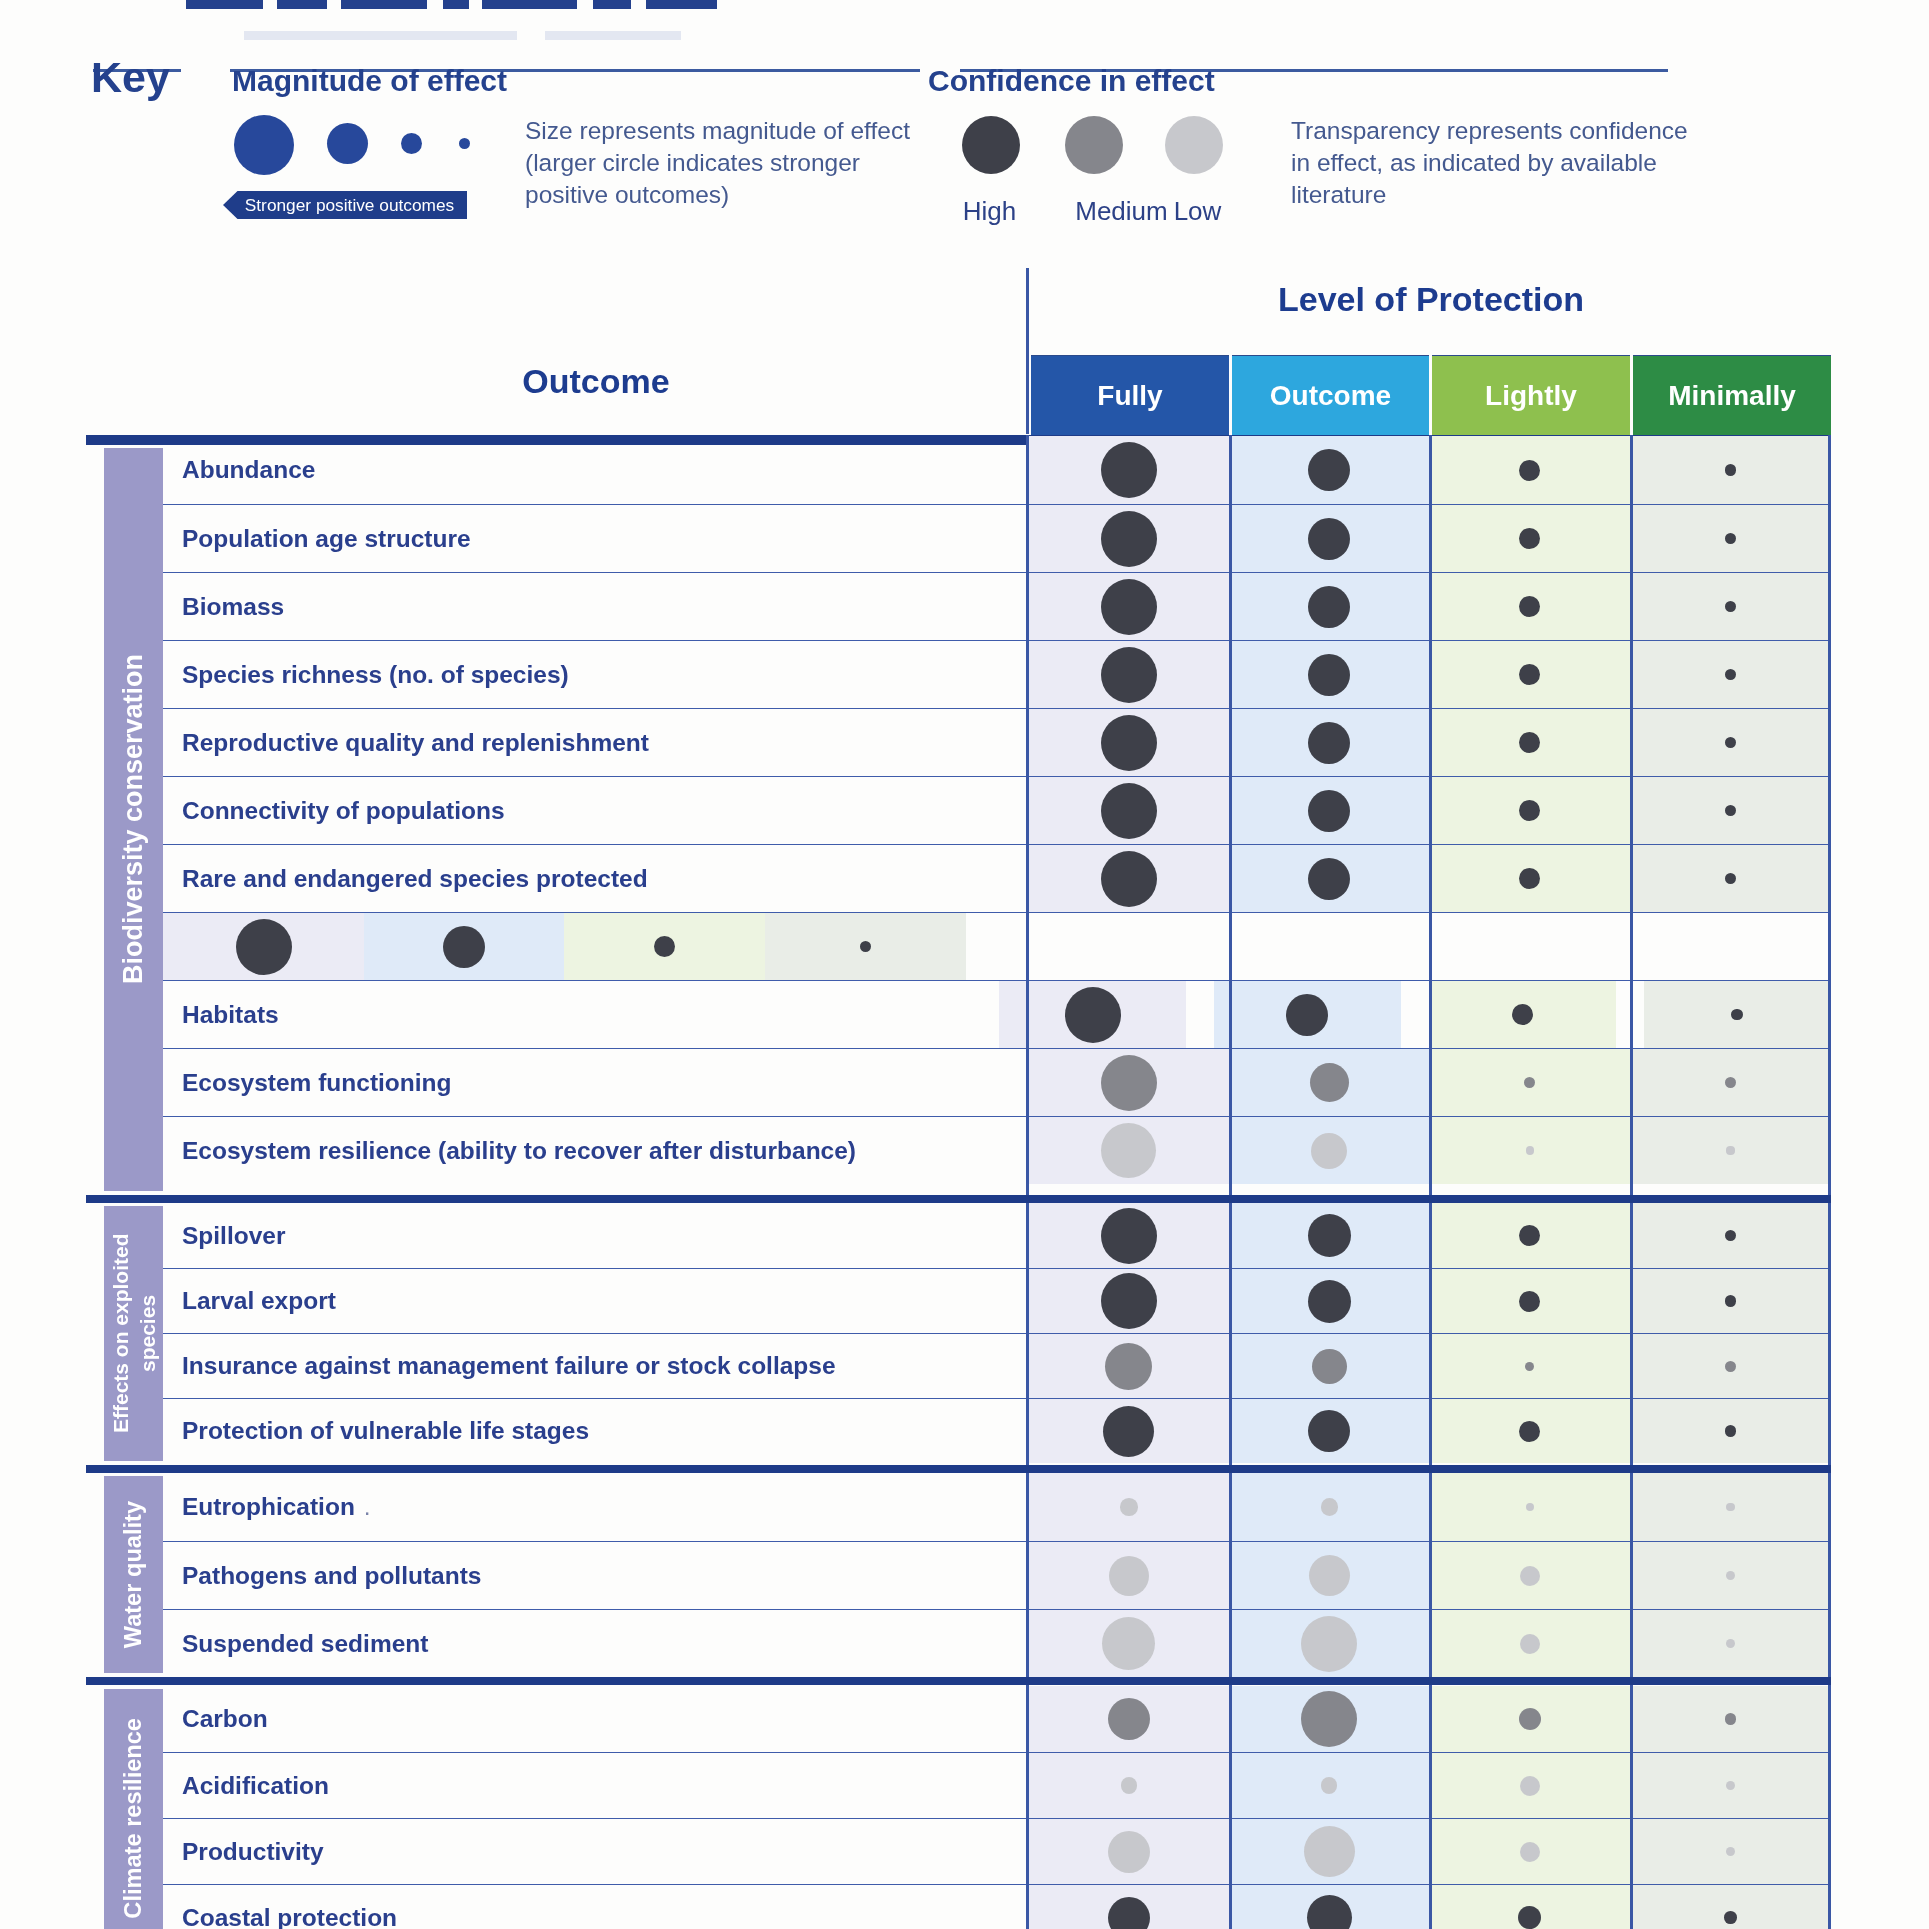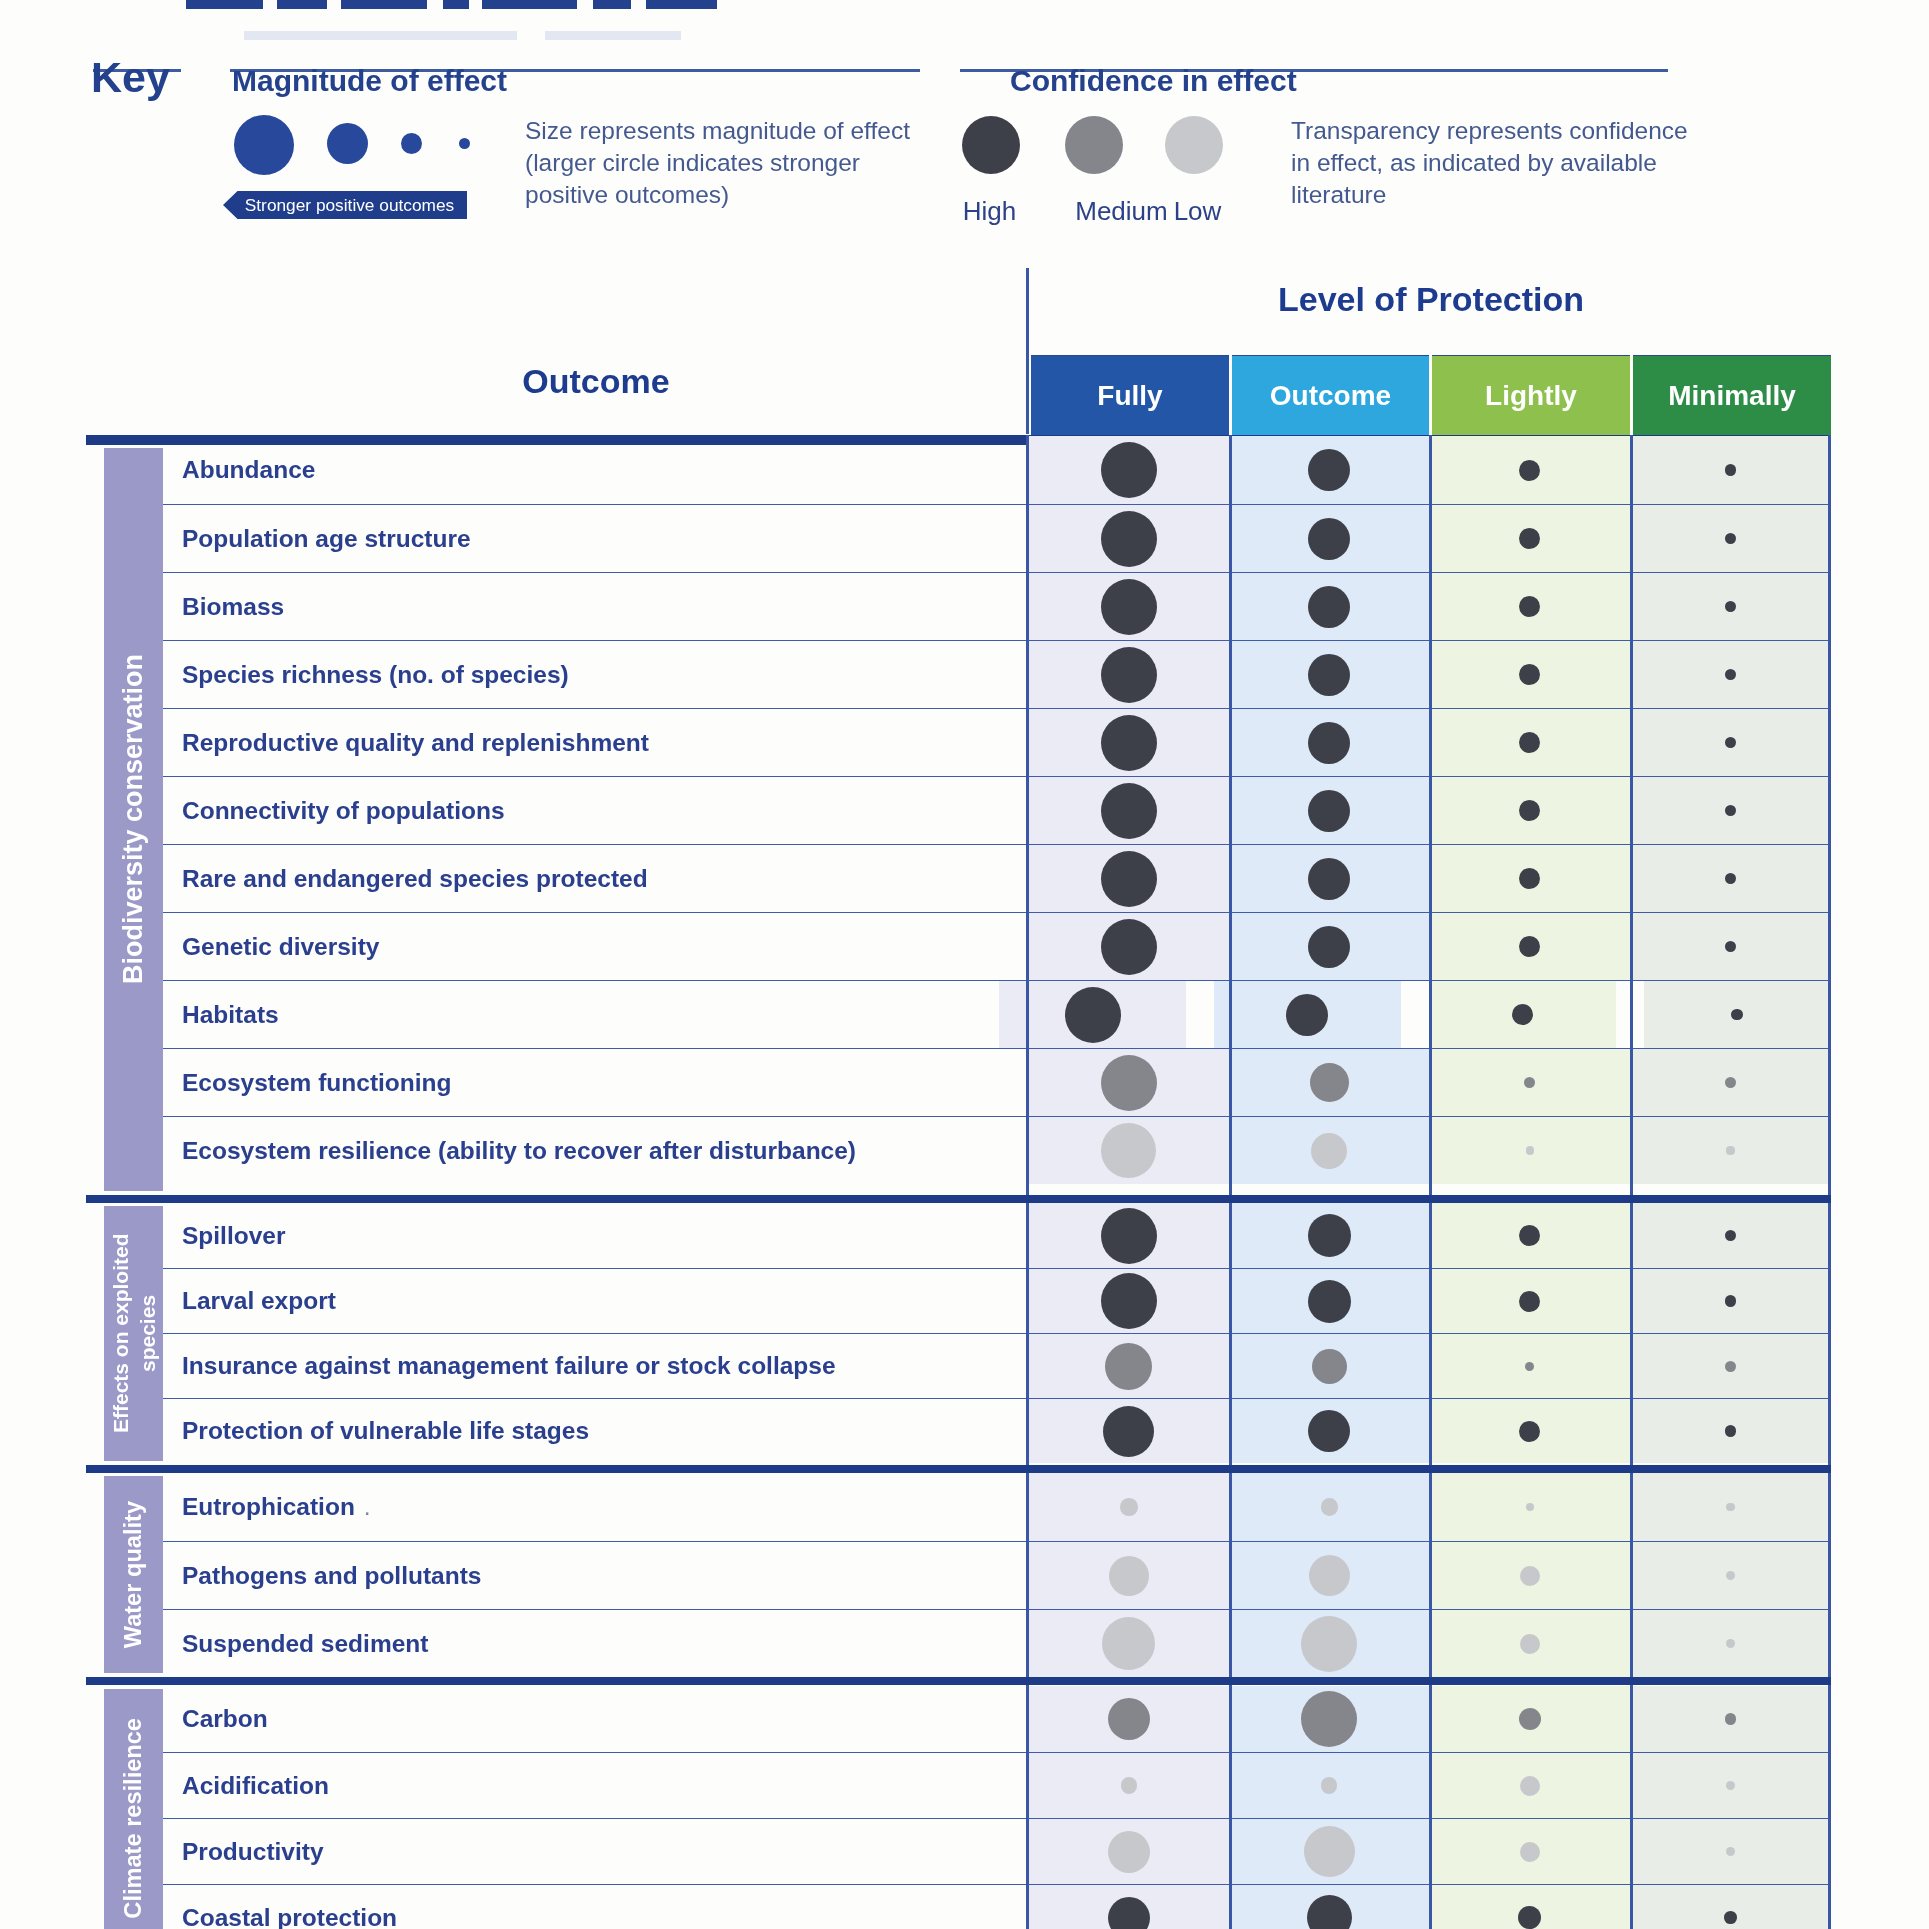--- a/index.html
+++ b/index.html
@@ -64,21 +64,21 @@
       <div class="abs kcircle" style="left: 234px; top: 115px; width: 60px; height: 60px; background: rgb(39, 72, 155);"></div>
       <div class="abs kcircle" style="left: 327px; top: 123px; width: 41px; height: 41px; background: rgb(39, 72, 155);"></div>
       <div class="abs kcircle" style="left: 401px; top: 133px; width: 21px; height: 21px; background: rgb(39, 72, 155);"></div>
       <div class="abs kcircle" style="left: 459px; top: 138px; width: 11px; height: 11px; background: rgb(39, 72, 155);"></div>
     </div>
   <div class="abs banner">
     <span>Stronger positive outcomes</span>
   </div>
   <div class="abs key-desc" style="top:115px;left:525px;width:409px;">Size represents magnitude of effect (larger circle indicates stronger positive outcomes)</div>
 
-  <div class="abs key-head" style="left:1010px;text-align:center;">Confidence in effect</div>
+  <div class="abs key-head" style="left:928px;text-align:center;">Confidence in effect</div>
   <div class="abs ccircle" style="top:116px;left:962px;width:58px;height:58px;background:#3E4049;"></div>
   <div class="abs ccircle" style="top:116px;left:1065px;width:58px;height:58px;background:#85868C;"></div>
   <div class="abs ccircle" style="top:116px;left:1165px;width:58px;height:58px;background:#C7C8CC;"></div>
   <div class="abs conf-label" style="left:946px;width:87px;">High</div>
   <div class="abs conf-label" style="left:1069px;width:105px;">Medium</div>
   <div class="abs conf-label" style="left:1160px;width:75px;">Low</div>
   <div class="abs key-desc" style="top:115px;left:1291px;width:405px;">Transparency represents confidence in effect, as indicated by available literature</div>
 
   <div class="abs lop-title">Level of Protection</div>
   <div class="abs outcome-title">Outcome</div>
@@ -209,23 +209,20 @@
             <span class="dot" style="width: 42px; height: 42px; background: rgb(62, 64, 73);"></span>
           </div>
           <div class="cell" style="width: 201px; background: rgb(237, 244, 225);">
             <span class="dot" style="width: 21px; height: 21px; background: rgb(62, 64, 73);"></span>
           </div>
           <div class="cell" style="width: 201px; background: rgb(233, 237, 231);">
             <span class="dot" style="width: 11.8px; height: 11.8px; background: rgb(62, 64, 73);"></span>
           </div>
         </div>
         <div class="row" style="height: 68px;">
-          <div class="lbl-cell">
-            <span class="lbl-text">Genetic diversity</span>
-          </div>
           <div class="cell" style="width: 201px; background: rgb(235, 235, 245);">
             <span class="dot" style="width: 56px; height: 56px; background: rgb(62, 64, 73);"></span>
           </div>
           <div class="cell" style="width: 200px; background: rgb(223, 234, 248);">
             <span class="dot" style="width: 42px; height: 42px; background: rgb(62, 64, 73);"></span>
           </div>
           <div class="cell" style="width: 201px; background: rgb(237, 244, 225);">
             <span class="dot" style="width: 21px; height: 21px; background: rgb(62, 64, 73);"></span>
           </div>
           <div class="cell" style="width: 201px; background: rgb(233, 237, 231);">

